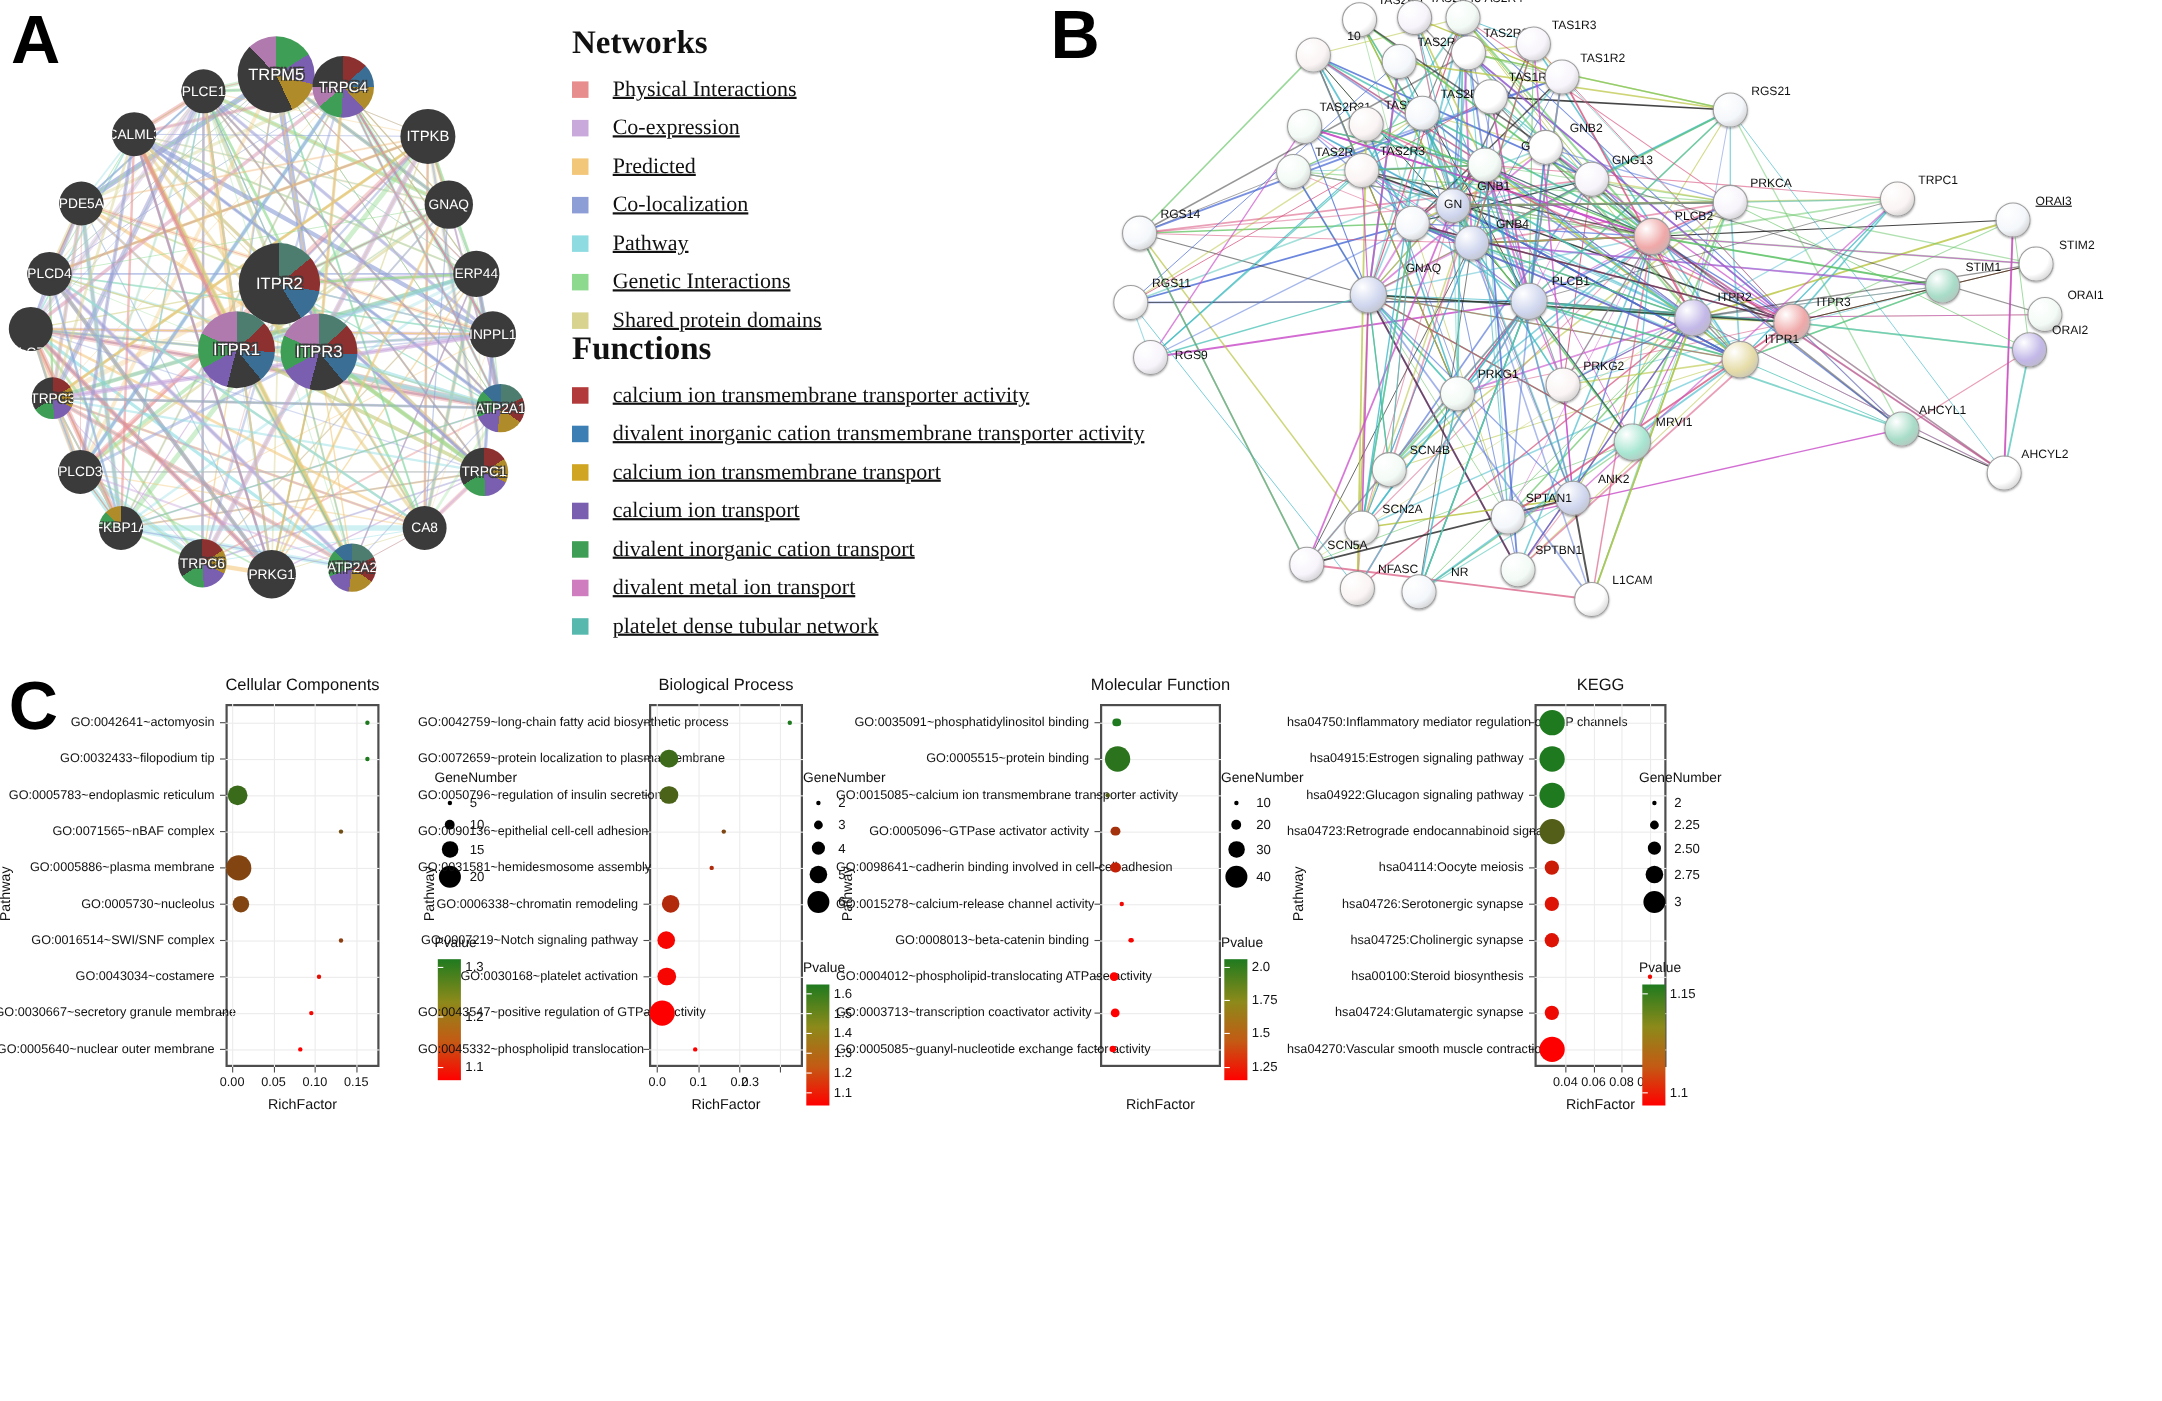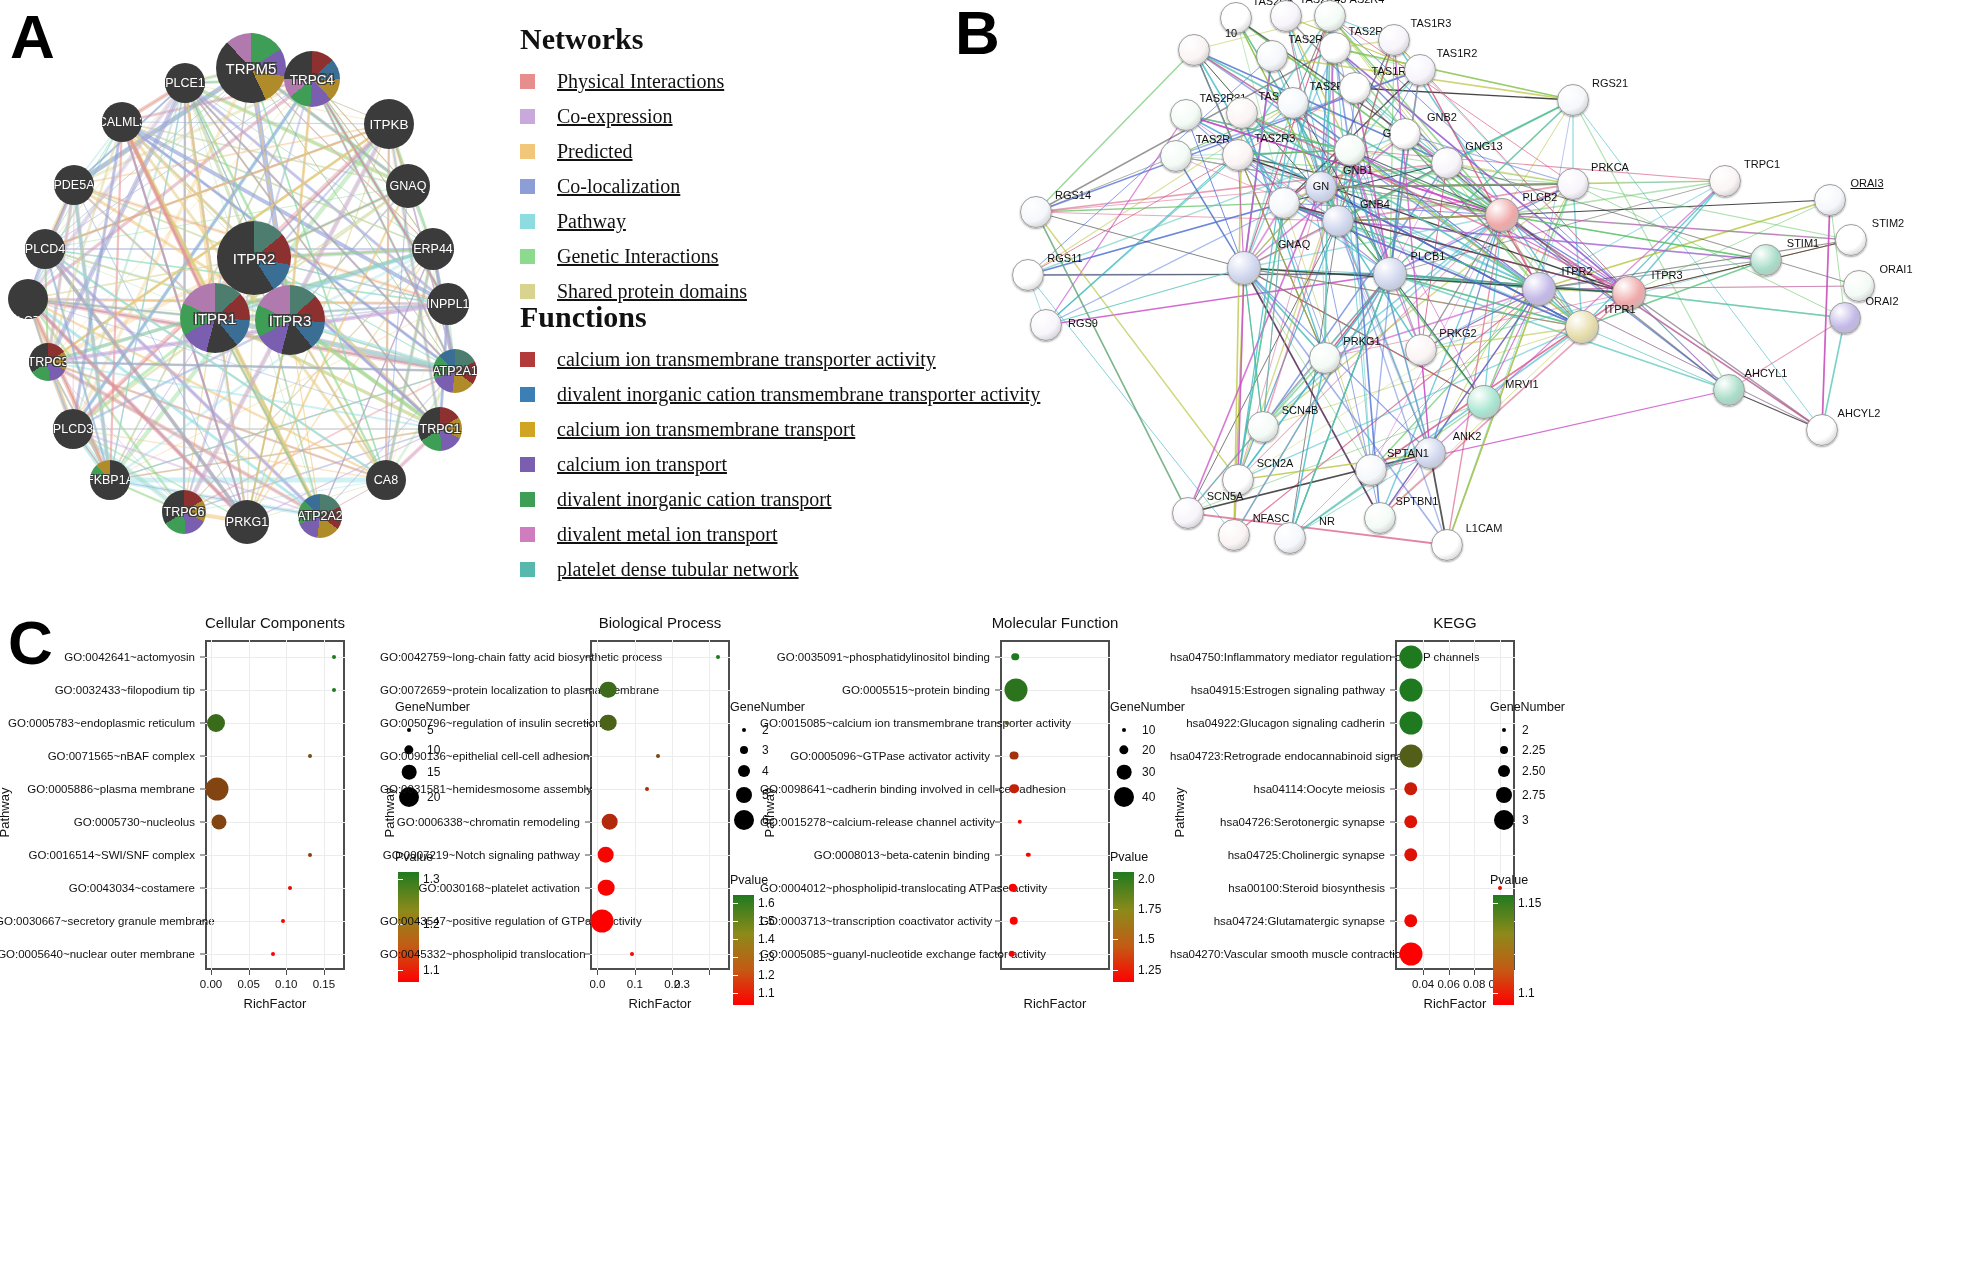--- a/index.html
+++ b/index.html
@@ -1372,21 +1372,21 @@
       <div class="dp-title" style="left: 1355px; top: 14px; width: 200px;">KEGG</div>
       <div class="dp-frame" style="left: 1395px; top: 40px; width: 120px; height: 330px;"></div>
       <div class="dp-grid-h" style="left: 1395px; top: 56.5px; width: 120px;"></div>
       <div class="dp-tick" style="left: 1390px; top: 56.5px;"></div>
       <div class="dp-ylab" style="left: 1170px; top: 56.5px; width: 215px;">hsa04750:Inflammatory mediator regulation of TRP channels</div>
       <div class="dp-grid-h" style="left: 1395px; top: 89.5px; width: 120px;"></div>
       <div class="dp-tick" style="left: 1390px; top: 89.5px;"></div>
       <div class="dp-ylab" style="left: 1170px; top: 89.5px; width: 215px;">hsa04915:Estrogen signaling pathway</div>
       <div class="dp-grid-h" style="left: 1395px; top: 122.5px; width: 120px;"></div>
       <div class="dp-tick" style="left: 1390px; top: 122.5px;"></div>
-      <div class="dp-ylab" style="left: 1170px; top: 122.5px; width: 215px;">hsa04922:Glucagon signaling cadherin</div>
+      <div class="dp-ylab" style="left: 1170px; top: 122.5px; width: 215px;">hsa04922:Glucagon signaling pathway</div>
       <div class="dp-grid-h" style="left: 1395px; top: 155.5px; width: 120px;"></div>
       <div class="dp-tick" style="left: 1390px; top: 155.5px;"></div>
       <div class="dp-ylab" style="left: 1170px; top: 155.5px; width: 215px;">hsa04723:Retrograde endocannabinoid signaling</div>
       <div class="dp-grid-h" style="left: 1395px; top: 188.5px; width: 120px;"></div>
       <div class="dp-tick" style="left: 1390px; top: 188.5px;"></div>
       <div class="dp-ylab" style="left: 1170px; top: 188.5px; width: 215px;">hsa04114:Oocyte meiosis</div>
       <div class="dp-grid-h" style="left: 1395px; top: 221.5px; width: 120px;"></div>
       <div class="dp-tick" style="left: 1390px; top: 221.5px;"></div>
       <div class="dp-ylab" style="left: 1170px; top: 221.5px; width: 215px;">hsa04726:Serotonergic synapse</div>
       <div class="dp-grid-h" style="left: 1395px; top: 254.5px; width: 120px;"></div>

